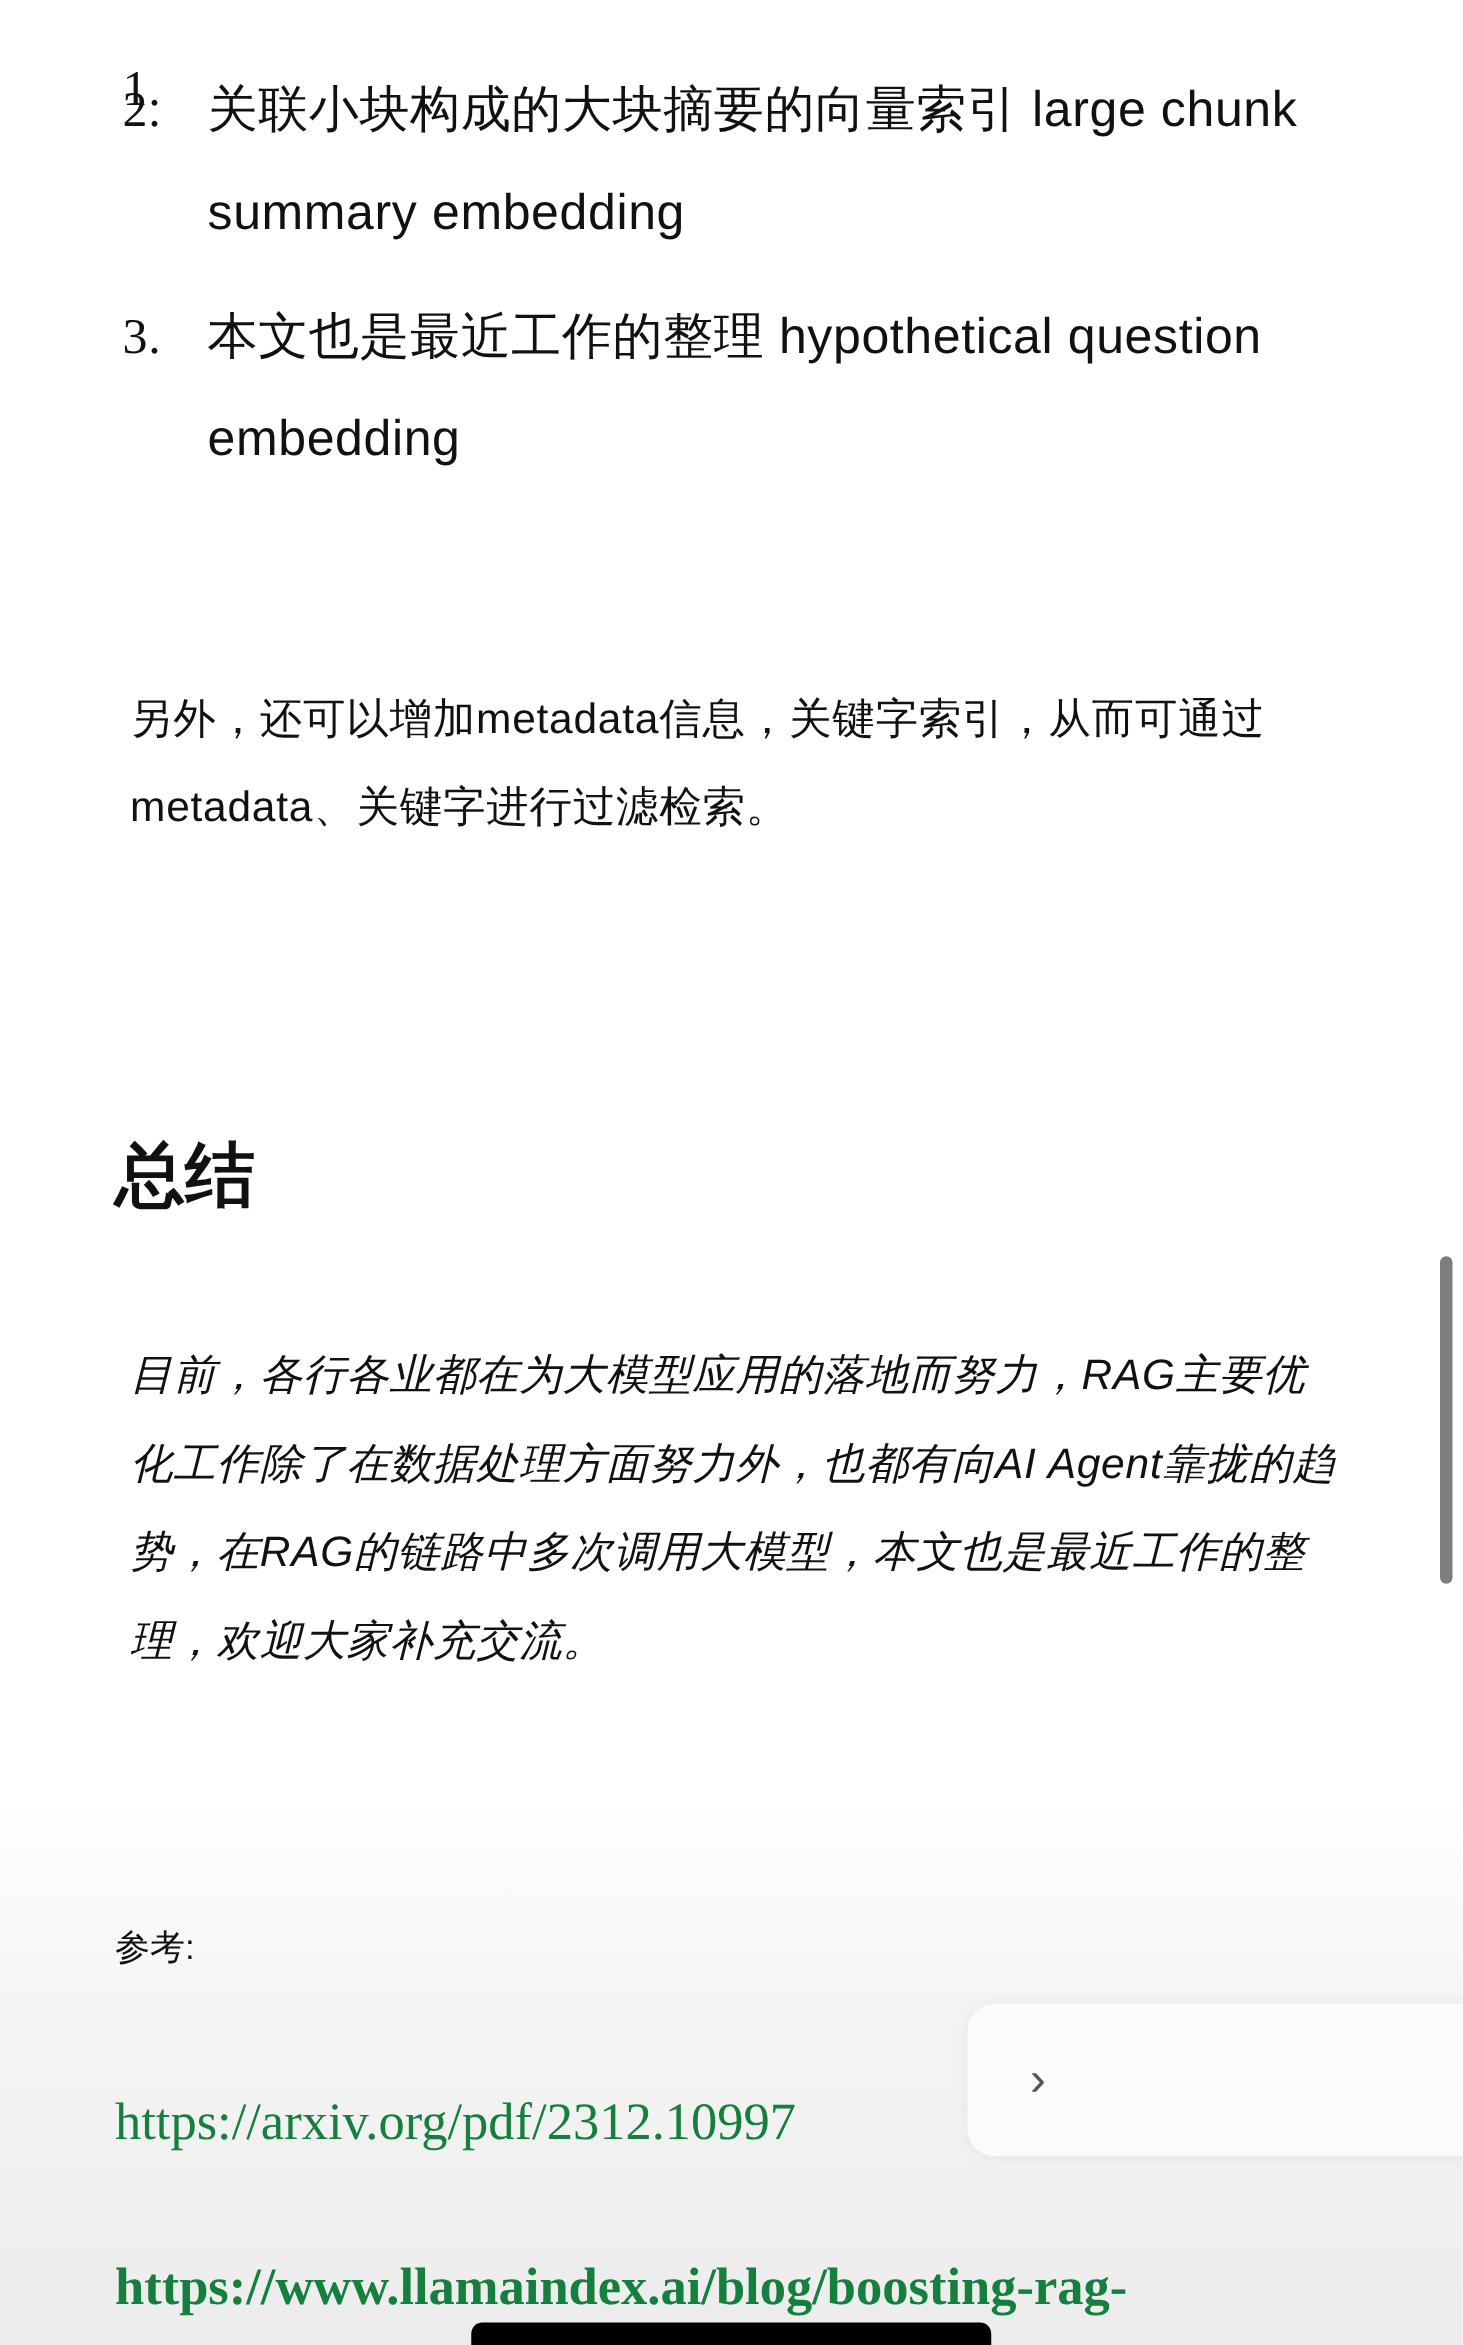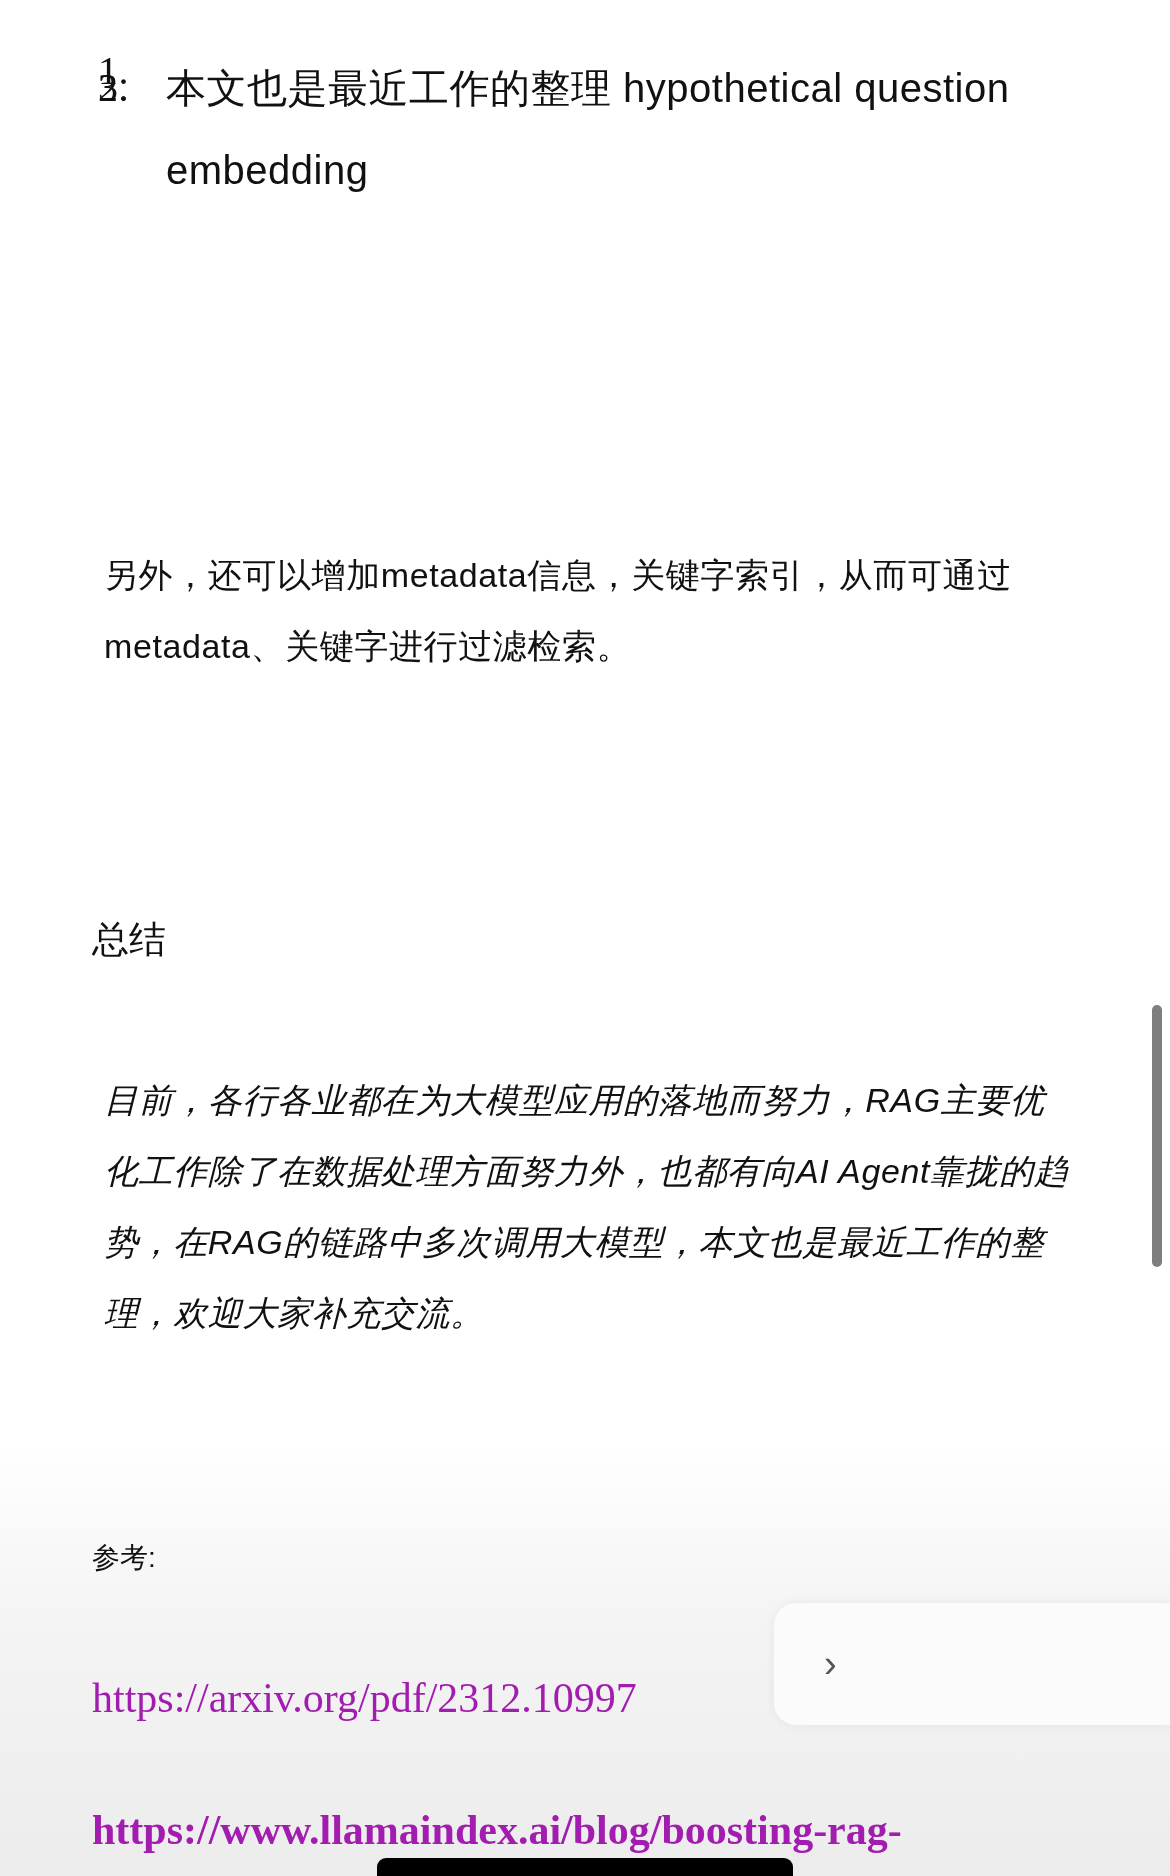--- a/index.html
+++ b/index.html
@@ -53,38 +53,38 @@
     line-height: 71px;
     margin: 0;
     letter-spacing: 0.6px;
   }
   .para-1 { top: 540px; }
   .heading {
     position: absolute;
     left: 92px;
     top: 900px;
     margin: 0;
-    font-size: 37px;
-    font-weight: normal;
+    font-size: 56px;
+    font-weight: bold;
     line-height: 80px;
   }
   .para-2 { top: 1065px; font-style: italic; }
   .refs-label {
     position: absolute;
     left: 92px;
     top: 1528px;
     font-size: 28px;
     line-height: 60px;
   }
   .ref-link {
     position: absolute;
     left: 92px;
     font-size: 42px;
     line-height: 60px;
-    color: #a21caf;
+    color: #15803d;
     text-decoration: none;
     white-space: nowrap;
     font-family: "Liberation Serif", "DejaVu Serif", serif;
   }
   .ref-1 { top: 1668px; }
   .ref-2 { top: 1800px; font-weight: bold; }
   .save-button {
     position: absolute;
     left: 774px;
     top: 1603px;
@@ -130,20 +130,21 @@
 <body>
 
 <div class="article">
 
   <ol class="list">
     <li class="list-item">
       <span class="list-num">1.</span>
     </li>
     <li class="list-item">
       <span class="list-num">2.</span>
+      <span>关联小块构成的大块摘要的向量索引 large chunk summary embedding</span>
     </li>
     <li class="list-item">
       <span class="list-num">3.</span>
       <span>本文也是最近工作的整理 hypothetical question embedding</span>
     </li>
   </ol>
 
   <p class="para para-1">另外，还可以增加metadata信息，关键字索引，从而可通过metadata、关键字进行过滤检索。</p>
 
   <h2 class="heading">总结</h2>

